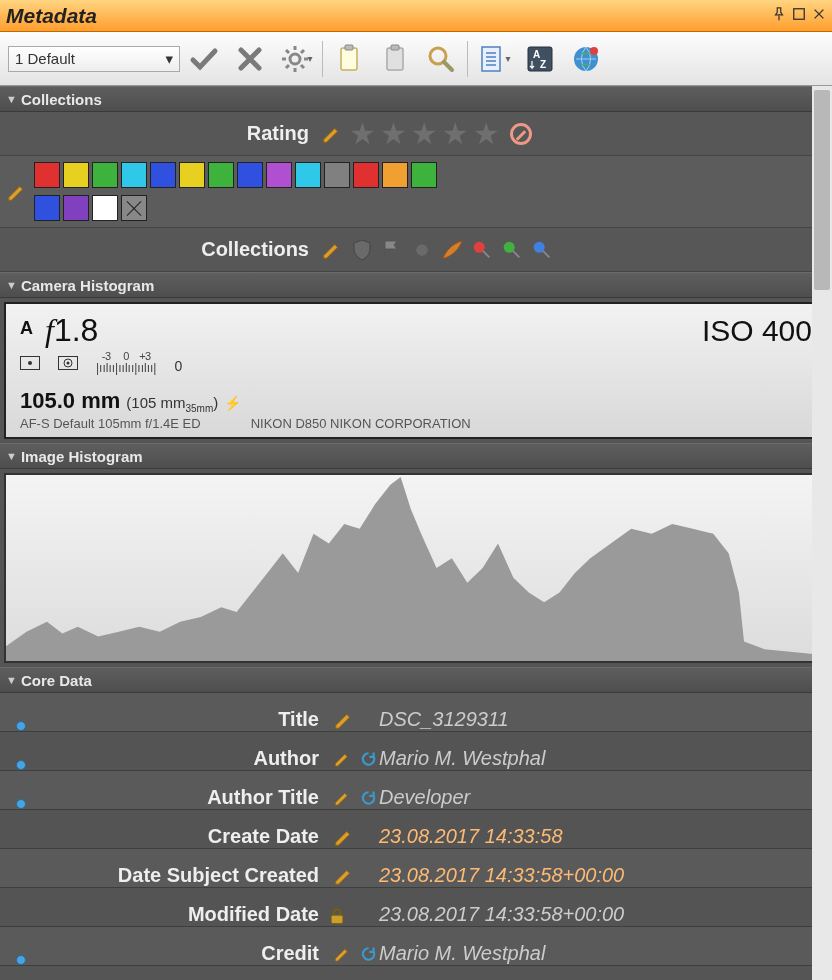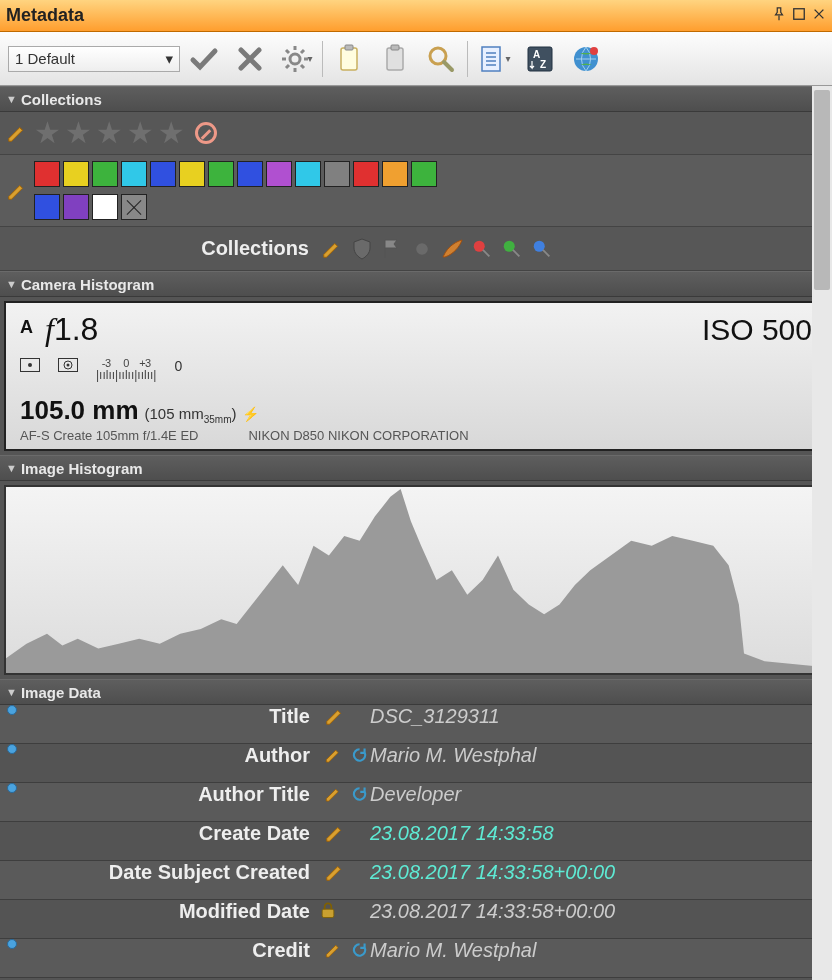--- a/index.html
+++ b/index.html
@@ -1,20 +1,20 @@
 <!DOCTYPE html>
 <html><head>
 <meta charset="utf-8">
 <style>
 * { margin: 0; padding: 0; box-sizing: border-box; font-family: "Segoe UI", Tahoma, sans-serif; }
 body { width: 832px; height: 980px; background: #4a4a4a; overflow: hidden; }
 
 
 .titlebar { height: 32px; background: linear-gradient(to bottom, #ffd480 0%, #ff9e2e 100%); display: flex; align-items: center; padding: 0 6px; border-bottom: 1px solid #c06a00; }
-.titlebar .title { font-weight: bold; font-size: 18px; color: #222; flex: 1; }
+.titlebar .title { font-weight: bold; font-size: 21px; color: #222; flex: 1; font-style: italic; }
 .titlebar .wc { display: flex; gap: 6px; align-items: center; }
 .wc svg { width: 14px; height: 14px; }
 
 
 .toolbar { height: 54px; background: linear-gradient(to bottom, #fdfdfd 0%, #e4e4e4 100%); display: flex; align-items: center; padding: 0 8px; gap: 2px; border-bottom: 1px solid #999; }
 .layout-select { display:flex; align-items:center; border:1px solid #aaa; background:linear-gradient(to bottom,#fff,#eee); height:26px; width:172px; padding:0 6px; font-size:15px; color:#333; justify-content:space-between;}
 .tb-btn { width: 44px; height: 44px; display:flex; align-items:center; justify-content:center; }
 .tb-sep { width:1px; height:36px; background:#bbb; margin:0 2px;}
 .tb-btn svg { width:32px; height:32px; }
 
@@ -46,42 +46,42 @@
 
 
 .camdash { background:#555; padding:4px;}
 .camdash-box { background:linear-gradient(to bottom,#f2f2f2 0%,#d8d8d8 100%); border:2px solid #222; padding:8px 14px 6px; color:#111;}
 .cd-row1 { display:flex; align-items:baseline; justify-content:space-between;}
 .cd-mode { font-size:18px; font-weight:bold; margin-right:6px; align-self:flex-start; padding-top:6px;}
 .cd-shutter { font-size:38px; font-weight:bold; }
 .cd-f { font-size:32px; font-style:italic; margin-left:6px; font-family:Georgia,serif;}
 .cd-fnum { font-size:32px; }
 .cd-iso { font-size:30px; }
-.cd-row2 { display:flex; align-items:flex-start; gap:18px; margin-top:10px;}
+.cd-row2 { display:flex; align-items:flex-end; gap:18px; margin-top:2px;}
 .cd-scale { font-size:11px; color:#444; letter-spacing:-0.5px;}
 .cd-row3 { margin-top:14px; display:flex; align-items:baseline; gap:6px;}
-.cd-focal { font-size:26px; font-weight:bold;}
+.cd-focal { font-size:22px; font-weight:bold;}
 .cd-focal35 { font-size:15px; color:#333;}
 .cd-focal35 sub { font-size:10px;}
 .cd-row4 { margin-top:2px; font-size:13px; color:#555; display:flex; gap:50px;}
 
 
 .histo-wrap { background:#555; padding:4px;}
 .histo { height:190px; background:linear-gradient(to bottom,#f4f4f4,#dcdcdc); border:2px solid #333; position:relative; overflow:hidden;}
 .histo svg { position:absolute; inset:0; width:100%; height:100%;}
 
 
-.data-row { display:flex; align-items:flex-start; height:39px; border-bottom:1px solid #3e3e3e; background:#5a5a5a;}
+.data-row { display:flex; align-items:flex-end; height:39px; border-bottom:1px solid #3e3e3e; background:#5a5a5a;padding-left:9px;}
 .data-row.alt { background:#545454;}
 .data-info { width:24px; display:flex; justify-content:center;}
 .data-info .dot{width:10px;height:10px;border-radius:50%;background:#4aa3df;border:1px solid #2a6a9a;}
 .data-label { width:290px; text-align:right; color:#eee; font-weight:bold; font-size:20px; padding-right:4px;}
 .data-icons { width:54px; display:flex; align-items:center; justify-content:flex-start; gap:2px; padding-left:4px;}
 .data-val { flex:1; font-size:20px; color:#ccc; padding-left:2px;font-style:italic;}
-.data-val.orange { color:#5eead4;}
+.data-val.orange { color:#fdba74;}
 .refresh-ico{width:20px;height:20px;}
 
 </style>
 </head>
 <body>
 
 <div class="titlebar">
   <span class="title">Metadata</span>
   <div class="wc">
     <span><svg viewBox="0 0 16 16">
@@ -164,20 +164,21 @@
 </div>
 
 <div class="scroll">
 
   <div class="sec-head">
       <span class="tri">▼</span>
       <span>Collections</span>
     </div>
   <div>
     <div class="coll-row">
+      <div class="coll-label">Rating</div>
       <svg class="pencil" viewBox="0 0 24 24">
           <path d="M3 18l12-12 3 3L6 21H3v-3z" fill="#d9a030" stroke="#a06000"></path>
           <path d="M15 6l3 3" stroke="#a06000"></path>
         </svg>
       <div class="coll-val">
         <span class="star">★</span>
         <span class="star">★</span>
         <span class="star">★</span>
         <span class="star">★</span>
         <span class="star">★</span>
@@ -266,21 +267,21 @@
       <span>Camera Histogram</span>
     </div>
   <div class="camdash">
     <div class="camdash-box">
       <div class="cd-row1">
         <div style="display:flex;align-items:baseline;">
           <span class="cd-mode">A</span>
           <span class="cd-f">f</span>
           <span class="cd-fnum"> 1.8</span>
         </div>
-        <span class="cd-iso">ISO 500</span>
+        <span class="cd-iso">ISO 400</span>
       </div>
       <div class="cd-row2">
         <span><svg width="20" height="14" viewBox="0 0 20 14">
               <rect x="0.5" y="0.5" width="19" height="13" fill="none" stroke="#333"></rect>
               <circle cx="10" cy="7" r="2" fill="#333"></circle>
             </svg></span>
         <span><svg width="20" height="14" viewBox="0 0 20 14">
               <rect x="0.5" y="0.5" width="19" height="13" fill="none" stroke="#333"></rect>
               <circle cx="10" cy="7" r="4" fill="none" stroke="#333"></circle>
               <circle cx="10" cy="7" r="1.5" fill="#333"></circle>
@@ -290,41 +291,41 @@
           <span class="cd-scale" style="font-size:12px;letter-spacing:0;">|ıılıı|ıılıı|ıılıı|</span>
         </div>
         <span style="font-size:14px;color:#333;">0</span>
       </div>
       <div class="cd-row3">
         <span class="cd-focal">105.0 mm</span>
         <span class="cd-focal35"><span>(105 mm</span><sub>35mm</sub><span>)</span></span>
         <span style="color:#999;font-size:14px;">⚡</span>
       </div>
       <div class="cd-row4">
-        <span>AF-S Create 105mm f/1.4E ED</span>
+        <span>AF-S Default 105mm f/1.4E ED</span>
         <span>NIKON D850 NIKON CORPORATION</span>
       </div>
     </div>
   </div>
 
   <div class="sec-head">
       <span class="tri">▼</span>
       <span>Image Histogram</span>
     </div>
   <div class="histo-wrap">
     <div class="histo">
       <svg viewBox="0 0 800 190" preserveAspectRatio="none">
         <path fill="#9a9a9a" d="M0,190 L0,175 20,160 40,150 55,162 70,155 90,165 110,160 130,155 150,160 170,150 190,145 210,135 225,140 240,120 255,100 270,80 285,100 300,60 315,70 330,50 345,55 360,30 375,10 385,2 395,35 405,60 420,95 435,85 450,110 465,95 480,70 495,105 510,120 525,130 540,120 555,100 570,85 590,70 610,55 630,60 650,50 670,55 690,60 705,80 715,120 720,170 740,178 760,180 780,182 800,184 L800,190 Z"></path>
       </svg>
     </div>
   </div>
 
   <div class="sec-head">
       <span class="tri">▼</span>
-      <span>Image Data</span>
+      <span>Core Data</span>
     </div>
   <div id="core-rows">
       <div class="data-row">
         <div class="data-info">
           <span class="dot"></span>
         </div>
         <div class="data-label">Title</div>
         <div class="data-icons">
           <svg class="pencil" viewBox="0 0 24 24" width="22" height="22">
             <path d="M3 18l12-12 3 3L6 21H3v-3z" fill="#d9a030" stroke="#a06000"></path>

